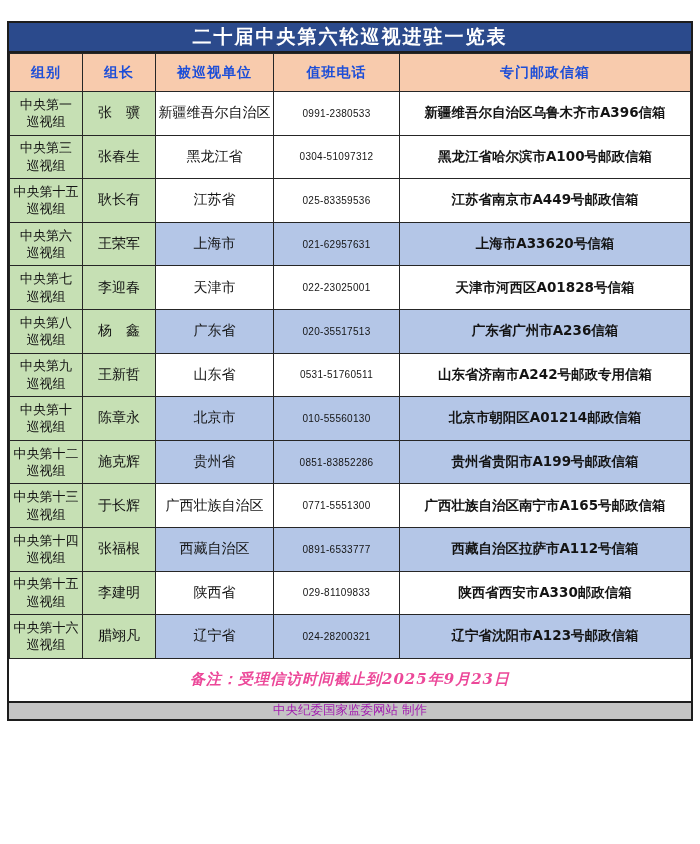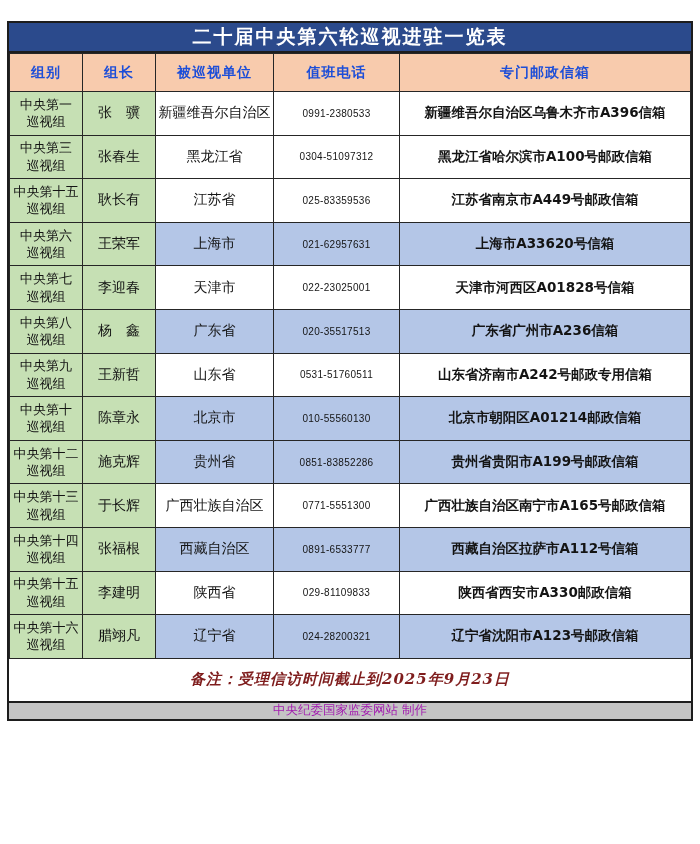--- a/index.html
+++ b/index.html
@@ -39,21 +39,21 @@
   td.leader { background:var(--green,#C6E0B4); font-size:14px;margin-top:17px; }
   td.unit    { font-size:14px; font-weight:400; }
   td.phone   { font-size:10px; font-family:"Liberation Sans","DejaVu Sans",sans-serif; letter-spacing:.3px; }
   td.mailbox { font-size:13.5px; font-weight:700; }
   tr.alt-white td.data { background:#ffffff; }
   tr.alt-blue  td.data { background:var(--blue,#B4C6E7); }
   .note-row {
     height:42px; background:#ffffff;
     display:flex; align-items:center; justify-content:center;
     font-family:"DejaVu Serif","Liberation Serif",serif;
-    font-style:italic; font-weight:bold; font-size:15px; color:#7f1d1d;
+    font-style:italic; font-weight:bold; font-size:15px; color:#ec4899;
     letter-spacing:1px;
   }
   .credit-bar {
     height:16px; background:var(--gray,#C4C4C4);
     border-top:2px solid #1d1d1d;
     display:flex; align-items:center; justify-content:center;
     font-size:12.5px; color:#a21caf;
   }
 </style>
 </head>

